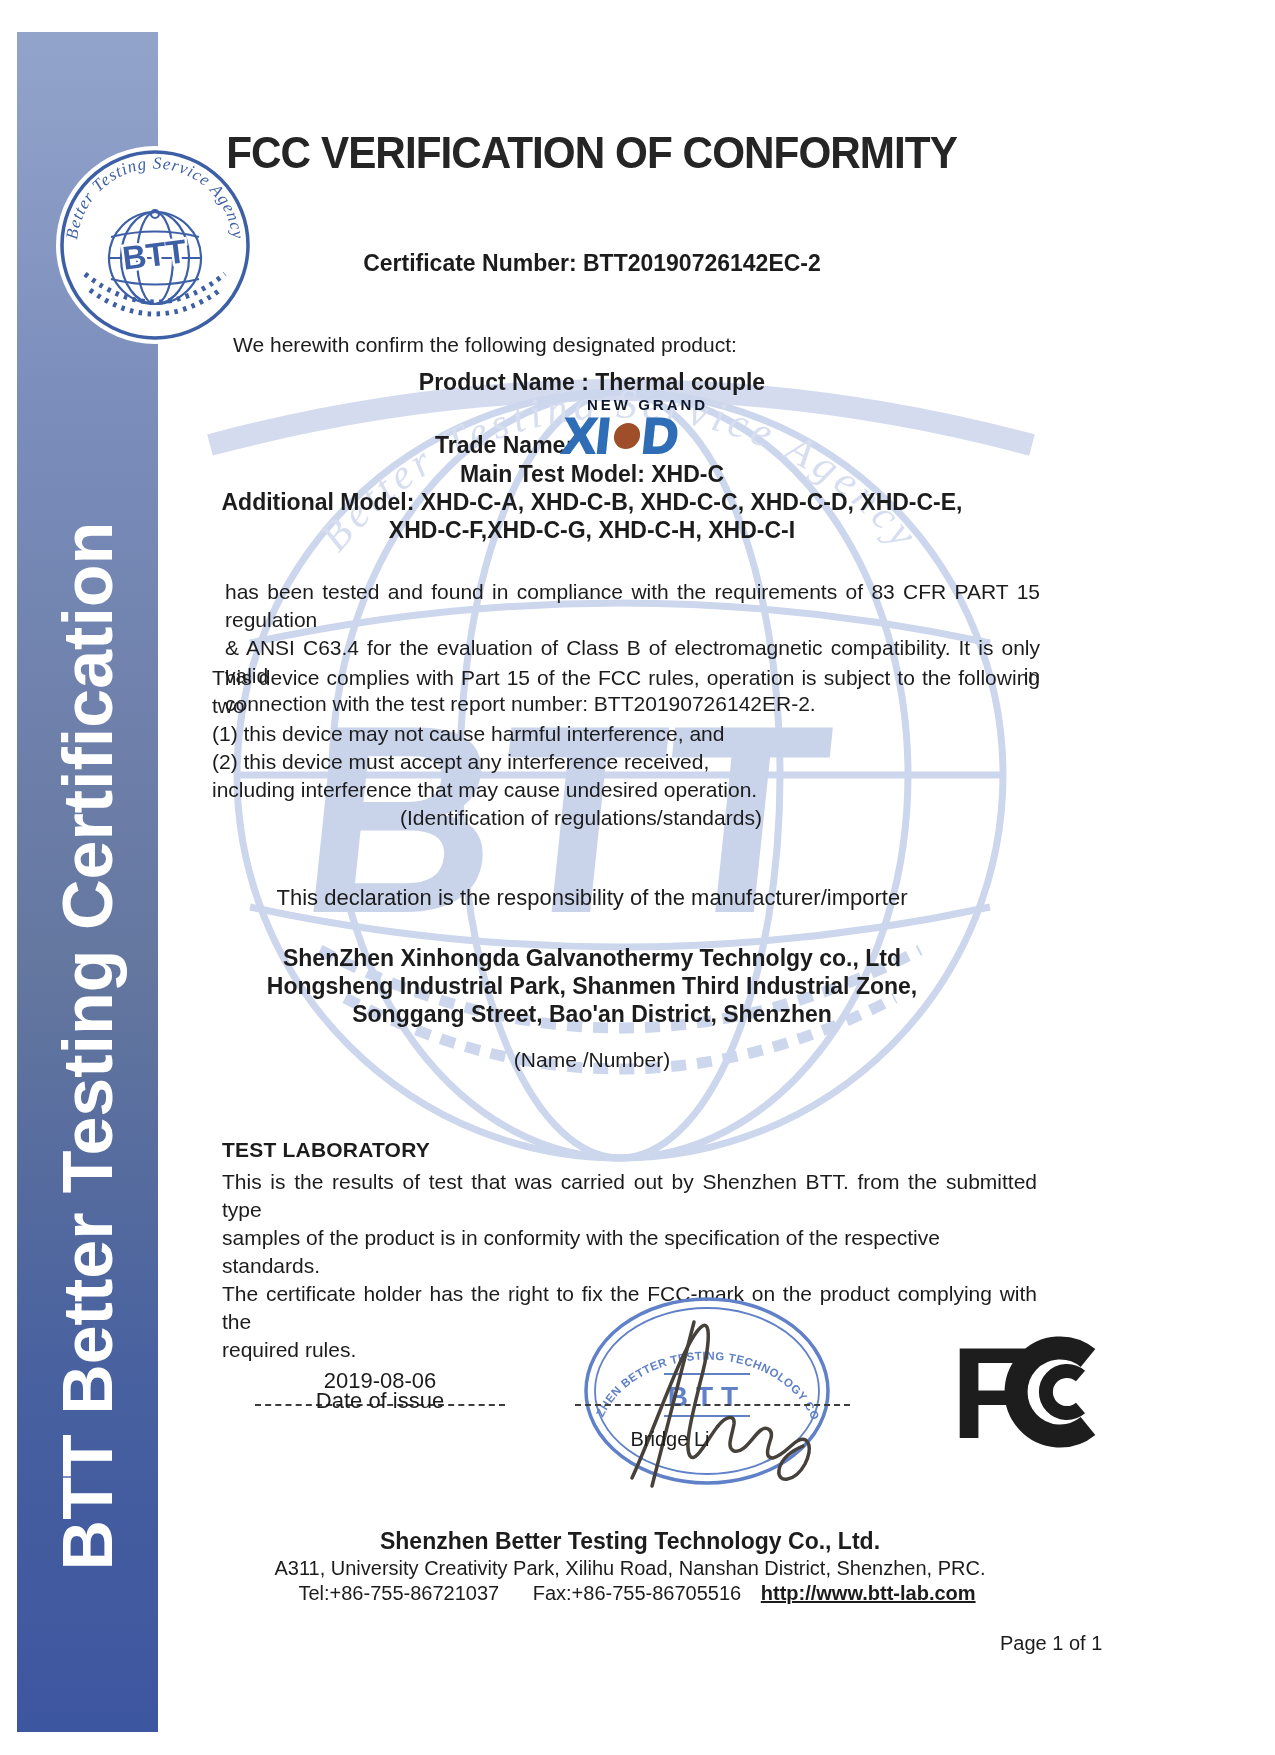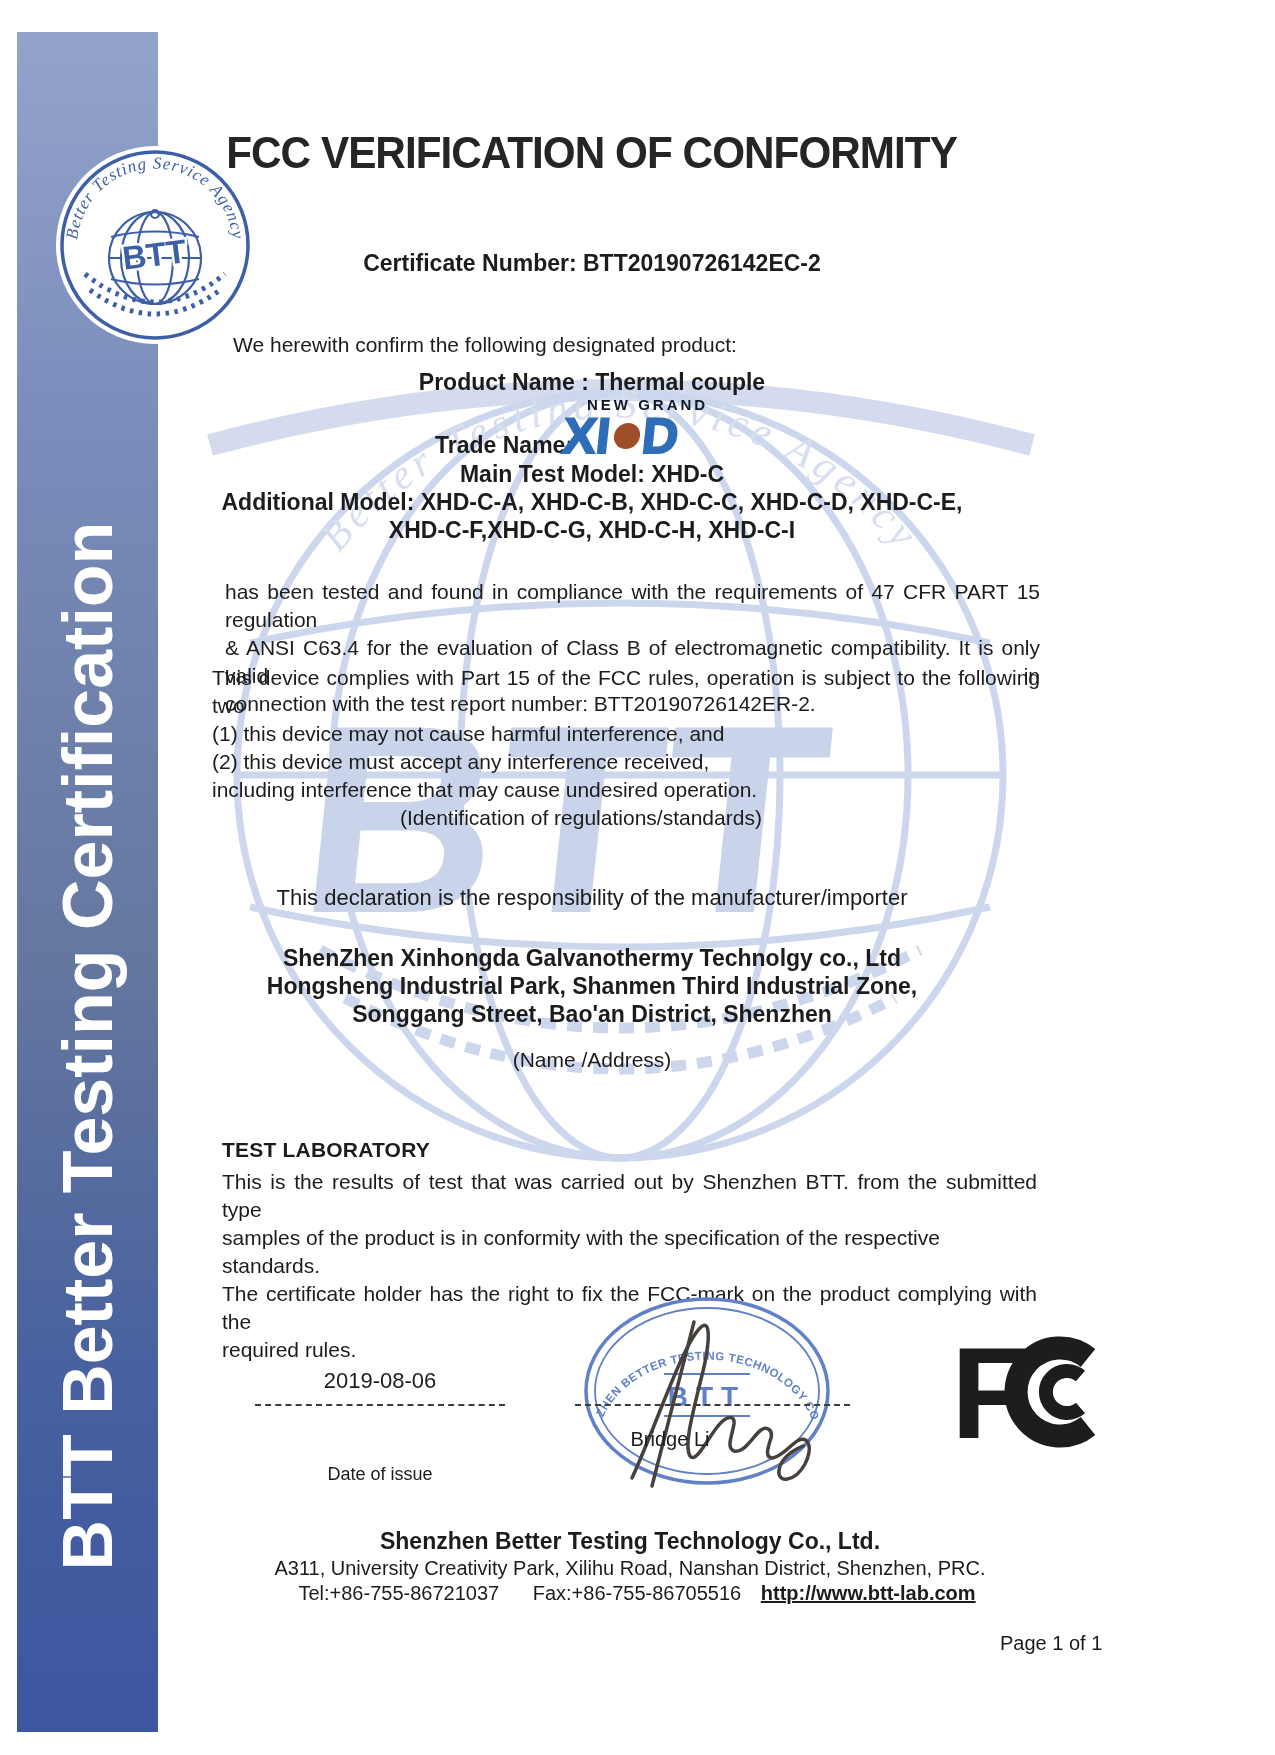--- a/index.html
+++ b/index.html
@@ -130,51 +130,51 @@
           <span class="xhd-letter">D</span>
         </div>
       </div>
     </div>
 
     <div class="abs ctr bold-t" style="top:461px;">Main Test Model: XHD-C</div>
     <div class="abs ctr bold-t" style="top:489px;">Additional Model: XHD-C-A, XHD-C-B, XHD-C-C, XHD-C-D, XHD-C-E,</div>
     <div class="abs ctr bold-t" style="top:517px;">XHD-C-F,XHD-C-G, XHD-C-H, XHD-C-I</div>
 
     <div class="abs para body-t" style="left:225px;top:578px;">
-      <div class="just">has been tested and found in compliance with the requirements of 47 CFR PART 15 regulation</div>
+      <div class="just">has been tested and found in compliance with the requirements of 83 CFR PART 15 regulation</div>
       <div class="just">&amp; ANSI C63.4 for the evaluation of Class B of electromagnetic compatibility. It is only valid in</div>
       <div>connection with the test report number: BTT20190726142ER-2.</div>
     </div>
 
     <div class="abs body-t" style="left:212px;top:664px;width:828px;">
       <div class="just">This device complies with Part 15 of the FCC rules, operation is subject to the following two</div>
       <div>(1) this device may not cause harmful interference, and</div>
       <div>(2) this device must accept any interference received,</div>
       <div>including interference that may cause undesired operation.</div>
     </div>
     <div class="abs small-cap" style="left:400px;top:806px;">(Identification of regulations/standards)</div>
 
     <div class="abs ctr" style="top:885px;font-size:22px;text-align:center;">This declaration is the responsibility of the manufacturer/importer</div>
 
     <div class="abs ctr bold-t" style="top:945px;">ShenZhen Xinhongda Galvanothermy Technolgy co., Ltd</div>
     <div class="abs ctr bold-t" style="top:1001px;">Songgang Street, Bao'an District, Shenzhen</div>
     <div class="abs ctr bold-t" style="top:973px;">Hongsheng Industrial Park, Shanmen Third Industrial Zone,</div>
-    <div class="abs ctr small-cap" style="top:1048px;">(Name /Address)</div>
+    <div class="abs ctr small-cap" style="top:1048px;">(Name /Number)</div>
 
     <div class="abs lab-head" style="left:222px;top:1138px;">TEST LABORATORY</div>
     <div class="abs para body-t" style="left:222px;top:1168px;">
       <div class="just">This is the results of test that was carried out by Shenzhen BTT. from the submitted type</div>
       <div>samples of the product is in conformity with the specification of the respective standards.</div>
       <div class="just">The certificate holder has the right to fix the FCC-mark on the product complying with the</div>
       <div>required rules.</div>
     </div>
 
     <div class="abs" style="left:255px;top:1368px;width:250px;text-align:center;font-size:22px;">2019-08-06</div>
     <div class="abs dashes" style="left:255px;top:1404px;width:250px;"></div>
-    <div class="abs" style="left:255px;top:1464px;width:250px;text-align:center;font-size:18px;">Date of issue</div>
+    <div class="abs" style="left:255px;top:1388px;width:250px;text-align:center;font-size:22px;">Date of issue</div>
 
     <svg class="abs" style="left:572px;top:1288px;" width="270" height="212" viewBox="0 0 270 212">
       <g fill="none" stroke="#6080c8">
         <ellipse cx="135" cy="103" rx="121" ry="92" stroke-width="3.5"></ellipse>
         <ellipse cx="135" cy="103" rx="112" ry="83" stroke-width="1.8"></ellipse>
       </g>
       <defs>
         <path id="stampArc" d="M30,132 A110,86 0 0 1 240,132"></path>
       </defs>
       <text font-size="11.5" font-weight="bold" fill="#6080c8" letter-spacing="0.5">

